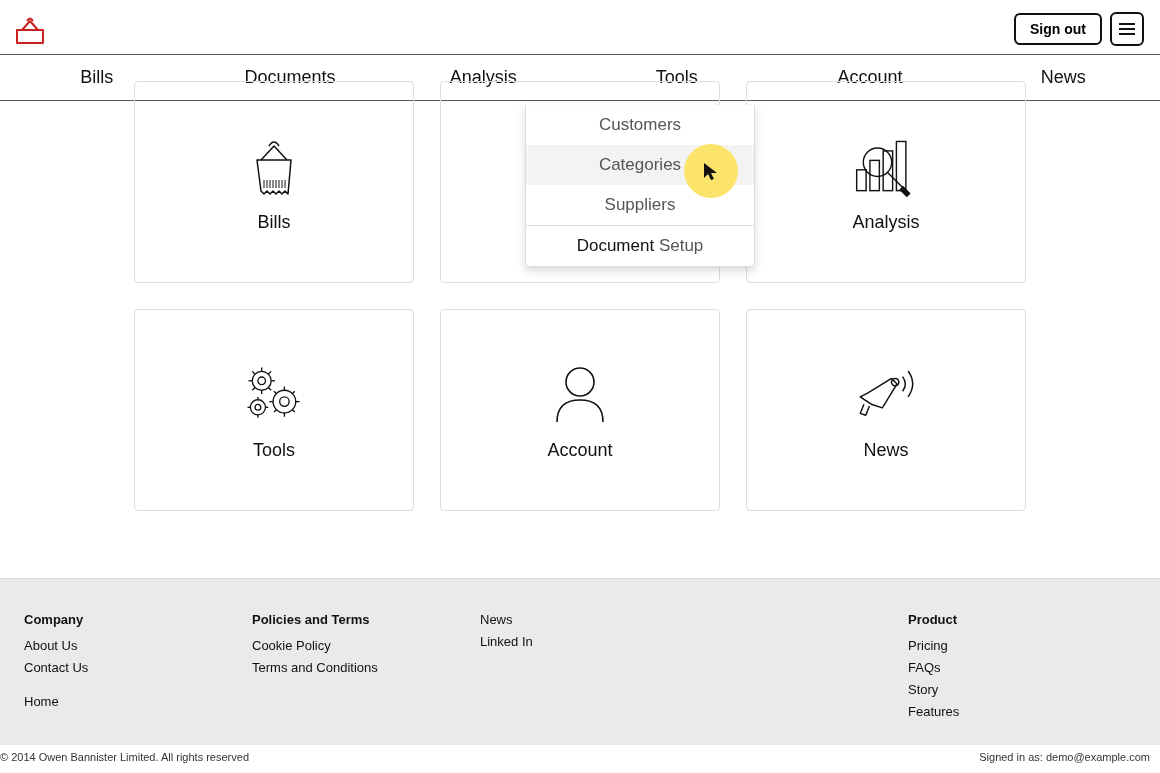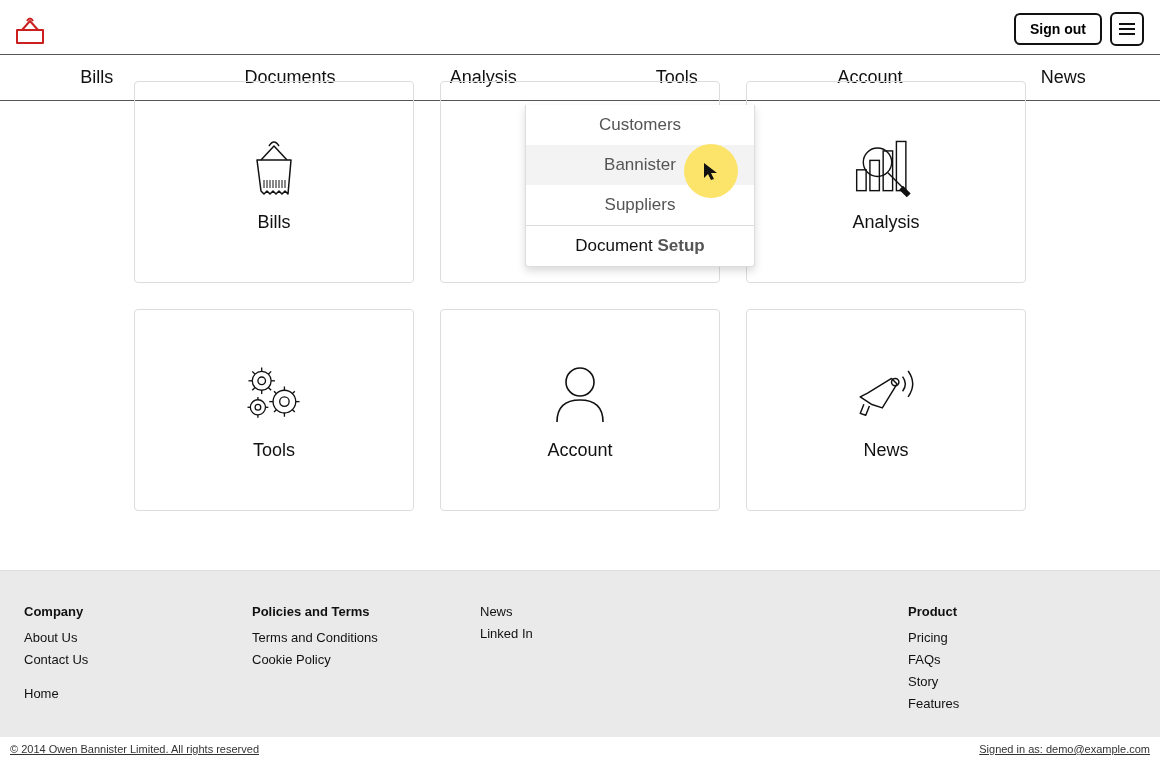--- a/index.html
+++ b/index.html
@@ -122,40 +122,40 @@
 .dropdown-item.hovered {
   background: #f3f3f3;
 }
 .dropdown-divider {
   border-top: 1px solid #ddd;
 }
 .dropdown-item.strong {
   color: #111;
   font-weight: 500;
 }
-.dropdown-item.strong .setup-label { color:#555; font-weight:700; }
+.dropdown-item.strong .setup-label { color:#555; font-weight:400; }
 .cursor-highlight {
   position: absolute;
   top: 144px;
   left: 684px;
   width: 54px;
   height: 54px;
   border-radius: 50%;
   background: #fce46b;
   z-index: 11;
   display: flex;
   align-items: center;
   justify-content: center;
   pointer-events: none;
 }
 .footer {
   position: absolute;
   left: 0;
   right: 0;
-  bottom: 8px;
+  bottom: 0;
   background: #eaeaea;
   border-top: 1px solid #ddd;
 }
 .footer-cols {
   display: flex;
   padding: 30px 24px 22px 24px;
   gap: 0;
 }
 .footer-col {
   flex: 1;
@@ -165,25 +165,24 @@
 .footer-col:last-child { text-align: left; }
 .footer-col h4 {
   margin: 0 0 4px 0;
   font-size: 13px;
   font-weight: 700;
 }
 .footer-link { cursor: pointer; }
 .footer-bar {
   display: flex;
   justify-content: space-between;
-  padding: 6px 10px 10px 10px;
+  padding: 6px 10px 10px 0;
   font-size: 11px;
   color: #333;
   background:#fff;
-  text-decoration:underline;
 }
 svg { display:block; }
 </style>
 </head>
 <body>
 
 <div class="header">
   <div class="logo">
     <span>
       <svg width="28" height="30" viewBox="0 0 28 30">
@@ -332,21 +331,21 @@
           <path d="M62 4 Q72 18 62 32"></path>
         </g>
       </svg>
     </div>
     <div class="card-label">News</div>
   </div>
 </div>
 
 <div class="dropdown">
   <div class="dropdown-item">Customers</div>
-  <div class="dropdown-item hovered">Bannister</div>
+  <div class="dropdown-item hovered">Categories</div>
   <div class="dropdown-item">Suppliers</div>
   <div class="dropdown-divider"></div>
   <div class="dropdown-item strong">
     <span>Document</span>
     <span class="setup-label">Setup</span>
   </div>
 </div>
 
 <div class="cursor-highlight">
   <span>
@@ -360,22 +359,22 @@
   <div class="footer-cols">
     <div class="footer-col">
       <h4>Company</h4>
       <div class="footer-link">About Us</div>
       <div class="footer-link">Contact Us</div>
       <div style="height:12px"></div>
       <div class="footer-link">Home</div>
     </div>
     <div class="footer-col">
       <h4>Policies and Terms</h4>
+      <div class="footer-link">Cookie Policy</div>
       <div class="footer-link">Terms and Conditions</div>
-      <div class="footer-link">Cookie Policy</div>
     </div>
     <div class="footer-col">
       <div class="footer-link">News</div>
       <div class="footer-link">Linked In</div>
     </div>
     <div class="footer-col" style="padding-left:200px;">
       <h4>Product</h4>
       <div class="footer-link">Pricing</div>
       <div class="footer-link">FAQs</div>
       <div class="footer-link">Story</div>

